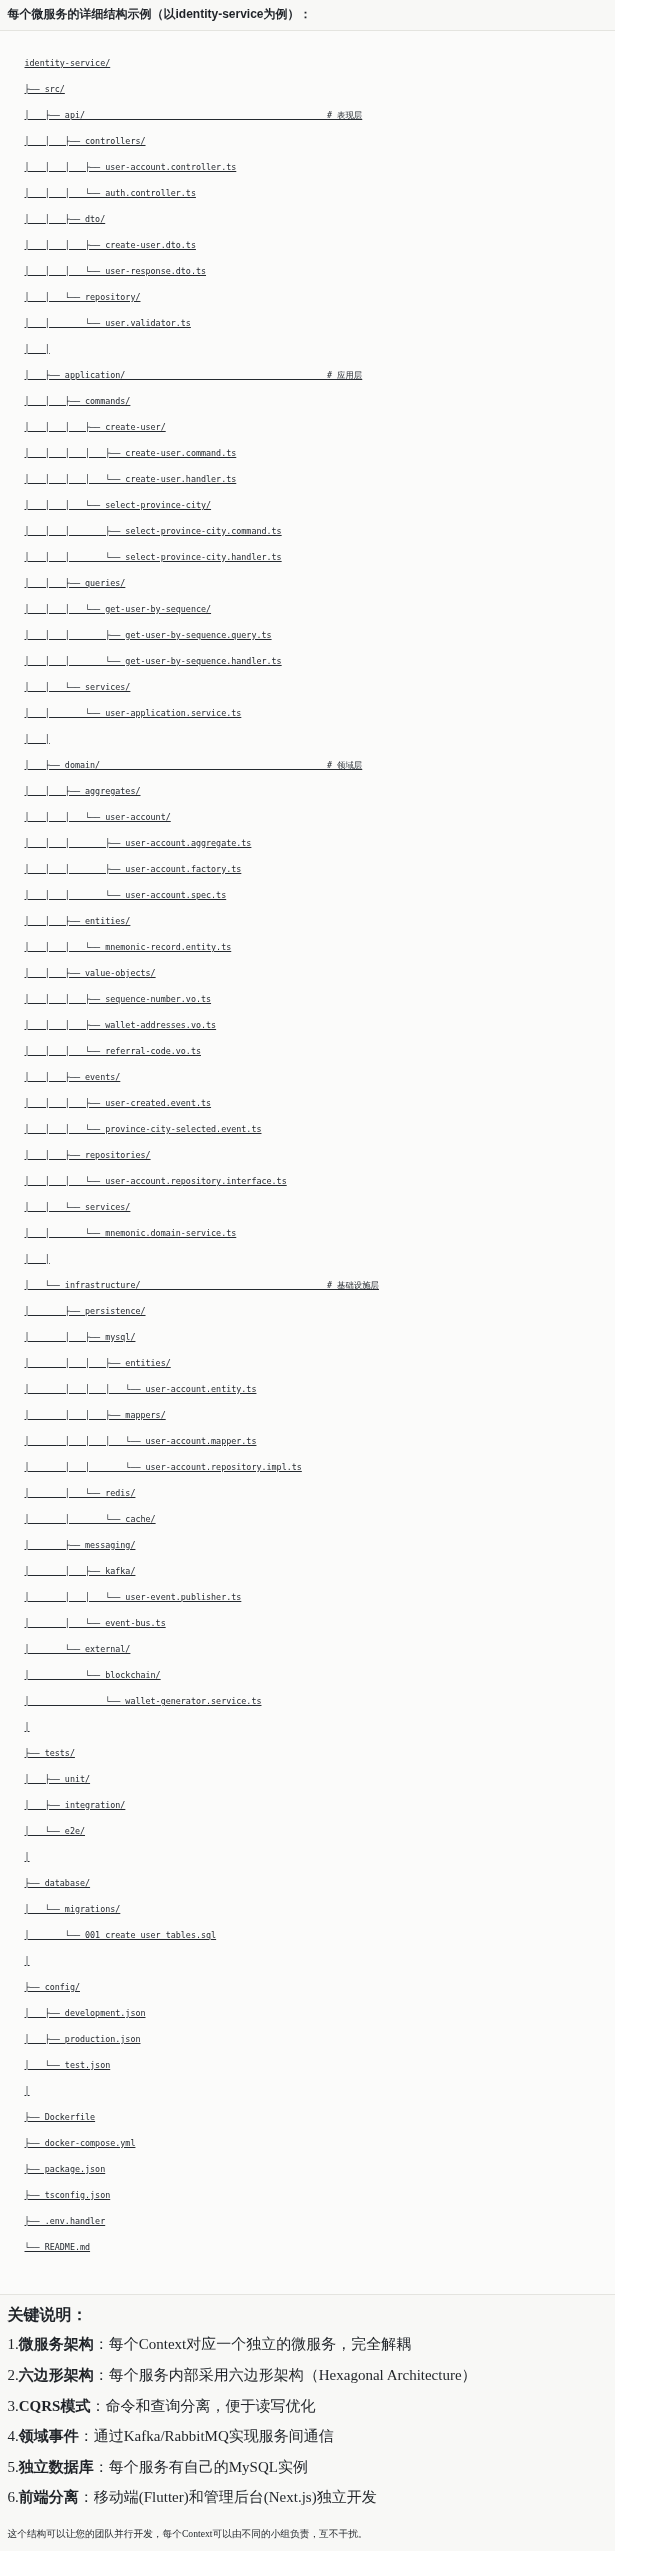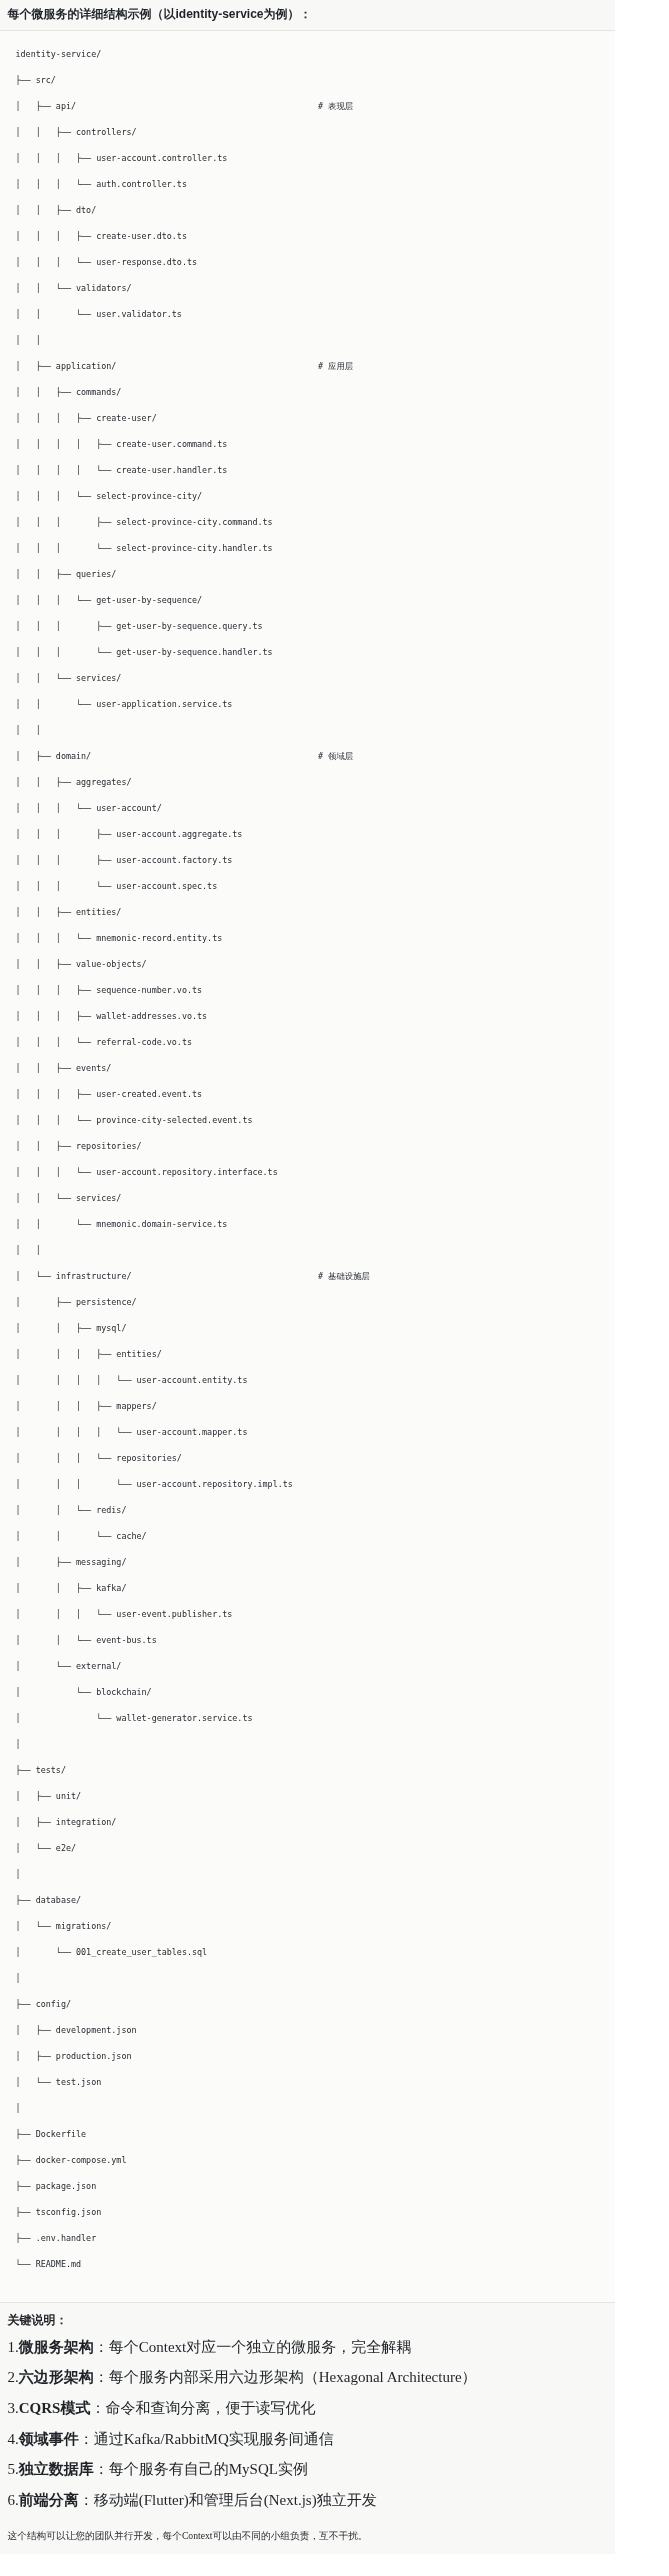--- a/index.html
+++ b/index.html
@@ -42,22 +42,23 @@
     margin: 0;
     overflow: hidden;
   }
 
   .tree {
     font-family: "DejaVu Sans Mono", "Liberation Mono", monospace;
     font-size: 8.4px;
     line-height: 13px;
     color: #24292f;
     white-space: pre;
-    margin: 8px;
+    margin: 17px;
     letter-spacing: 0px;
+    text-decoration: underline;
   }
 
   .tree-line {
     display: block;
     height: 13px;
     white-space: pre;
   }
 
   .tree-line .cmt {
     color: #24292f;
@@ -66,21 +67,21 @@
   
   .notes {
     background: #f8f8f6;
     padding: 8.8px 7.5px 10px 7.5px;
     border-top: 0.6px solid #e4e4df;
   }
 
   .notes-title {
     font-family: "Liberation Sans", sans-serif;
     font-weight: bold;
-    font-size: 12px;
+    font-size: 16px;
     color: #1f2328;
     margin: 0 0 7.5px 0;
     line-height: 1.4;
   }
 
   .notes-list {
     margin: 0;
     padding: 0;
     list-style: none;
   }
@@ -120,21 +121,21 @@
   <div class="code-block">
     <div class="tree" id="tree-root"><span class="tree-line">identity-service/</span>
 <span class="tree-line">├── src/</span>
 <span class="tree-line"><span>│   ├── api/                                                </span><span class="cmt"># 表现层</span></span>
 <span class="tree-line">│   │   ├── controllers/</span>
 <span class="tree-line">│   │   │   ├── user-account.controller.ts</span>
 <span class="tree-line">│   │   │   └── auth.controller.ts</span>
 <span class="tree-line">│   │   ├── dto/</span>
 <span class="tree-line">│   │   │   ├── create-user.dto.ts</span>
 <span class="tree-line">│   │   │   └── user-response.dto.ts</span>
-<span class="tree-line">│   │   └── validators/</span>
+<span class="tree-line">│   │   └── repository/</span>
 <span class="tree-line">│   │       └── user.validator.ts</span>
 <span class="tree-line">│   │</span>
 <span class="tree-line"><span>│   ├── application/                                        </span><span class="cmt"># 应用层</span></span>
 <span class="tree-line">│   │   ├── commands/</span>
 <span class="tree-line">│   │   │   ├── create-user/</span>
 <span class="tree-line">│   │   │   │   ├── create-user.command.ts</span>
 <span class="tree-line">│   │   │   │   └── create-user.handler.ts</span>
 <span class="tree-line">│   │   │   └── select-province-city/</span>
 <span class="tree-line">│   │   │       ├── select-province-city.command.ts</span>
 <span class="tree-line">│   │   │       └── select-province-city.handler.ts</span>
@@ -165,21 +166,20 @@
 <span class="tree-line">│   │   └── services/</span>
 <span class="tree-line">│   │       └── mnemonic.domain-service.ts</span>
 <span class="tree-line">│   │</span>
 <span class="tree-line"><span>│   └── infrastructure/                                     </span><span class="cmt"># 基础设施层</span></span>
 <span class="tree-line">│       ├── persistence/</span>
 <span class="tree-line">│       │   ├── mysql/</span>
 <span class="tree-line">│       │   │   ├── entities/</span>
 <span class="tree-line">│       │   │   │   └── user-account.entity.ts</span>
 <span class="tree-line">│       │   │   ├── mappers/</span>
 <span class="tree-line">│       │   │   │   └── user-account.mapper.ts</span>
-<span class="tree-line">│       │   │   └── repositories/</span>
 <span class="tree-line">│       │   │       └── user-account.repository.impl.ts</span>
 <span class="tree-line">│       │   └── redis/</span>
 <span class="tree-line">│       │       └── cache/</span>
 <span class="tree-line">│       ├── messaging/</span>
 <span class="tree-line">│       │   ├── kafka/</span>
 <span class="tree-line">│       │   │   └── user-event.publisher.ts</span>
 <span class="tree-line">│       │   └── event-bus.ts</span>
 <span class="tree-line">│       └── external/</span>
 <span class="tree-line">│           └── blockchain/</span>
 <span class="tree-line">│               └── wallet-generator.service.ts</span>

